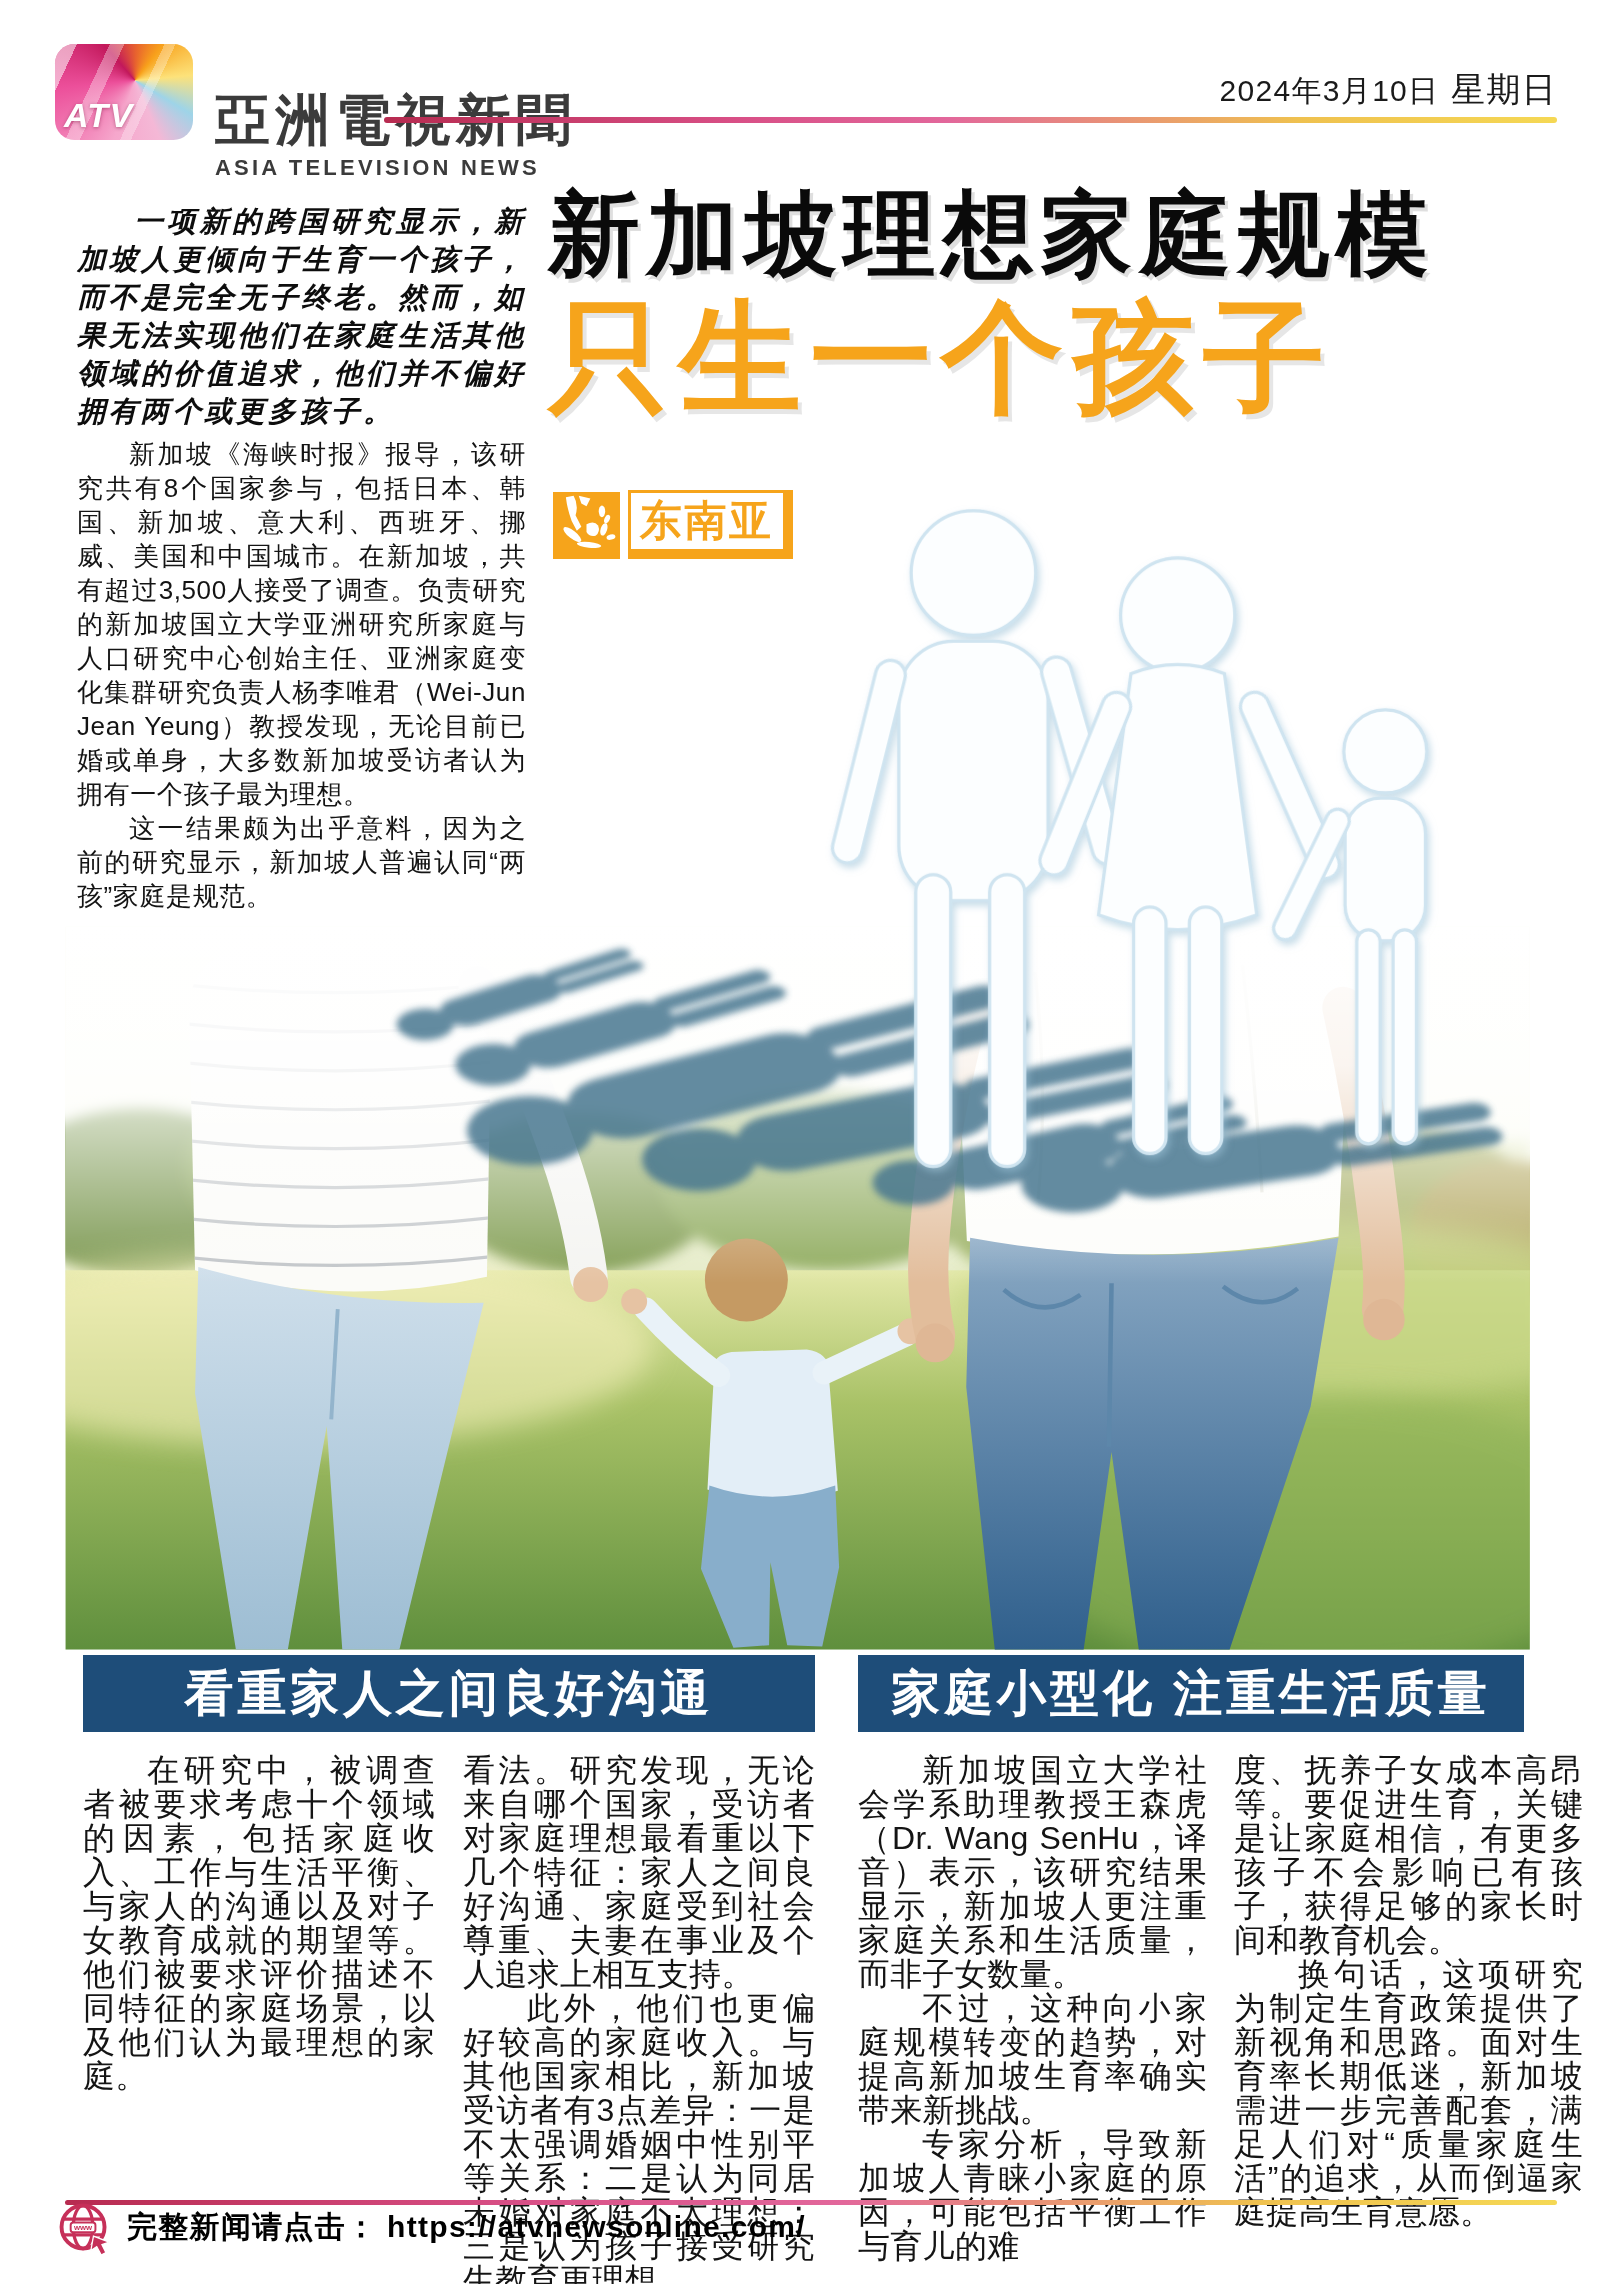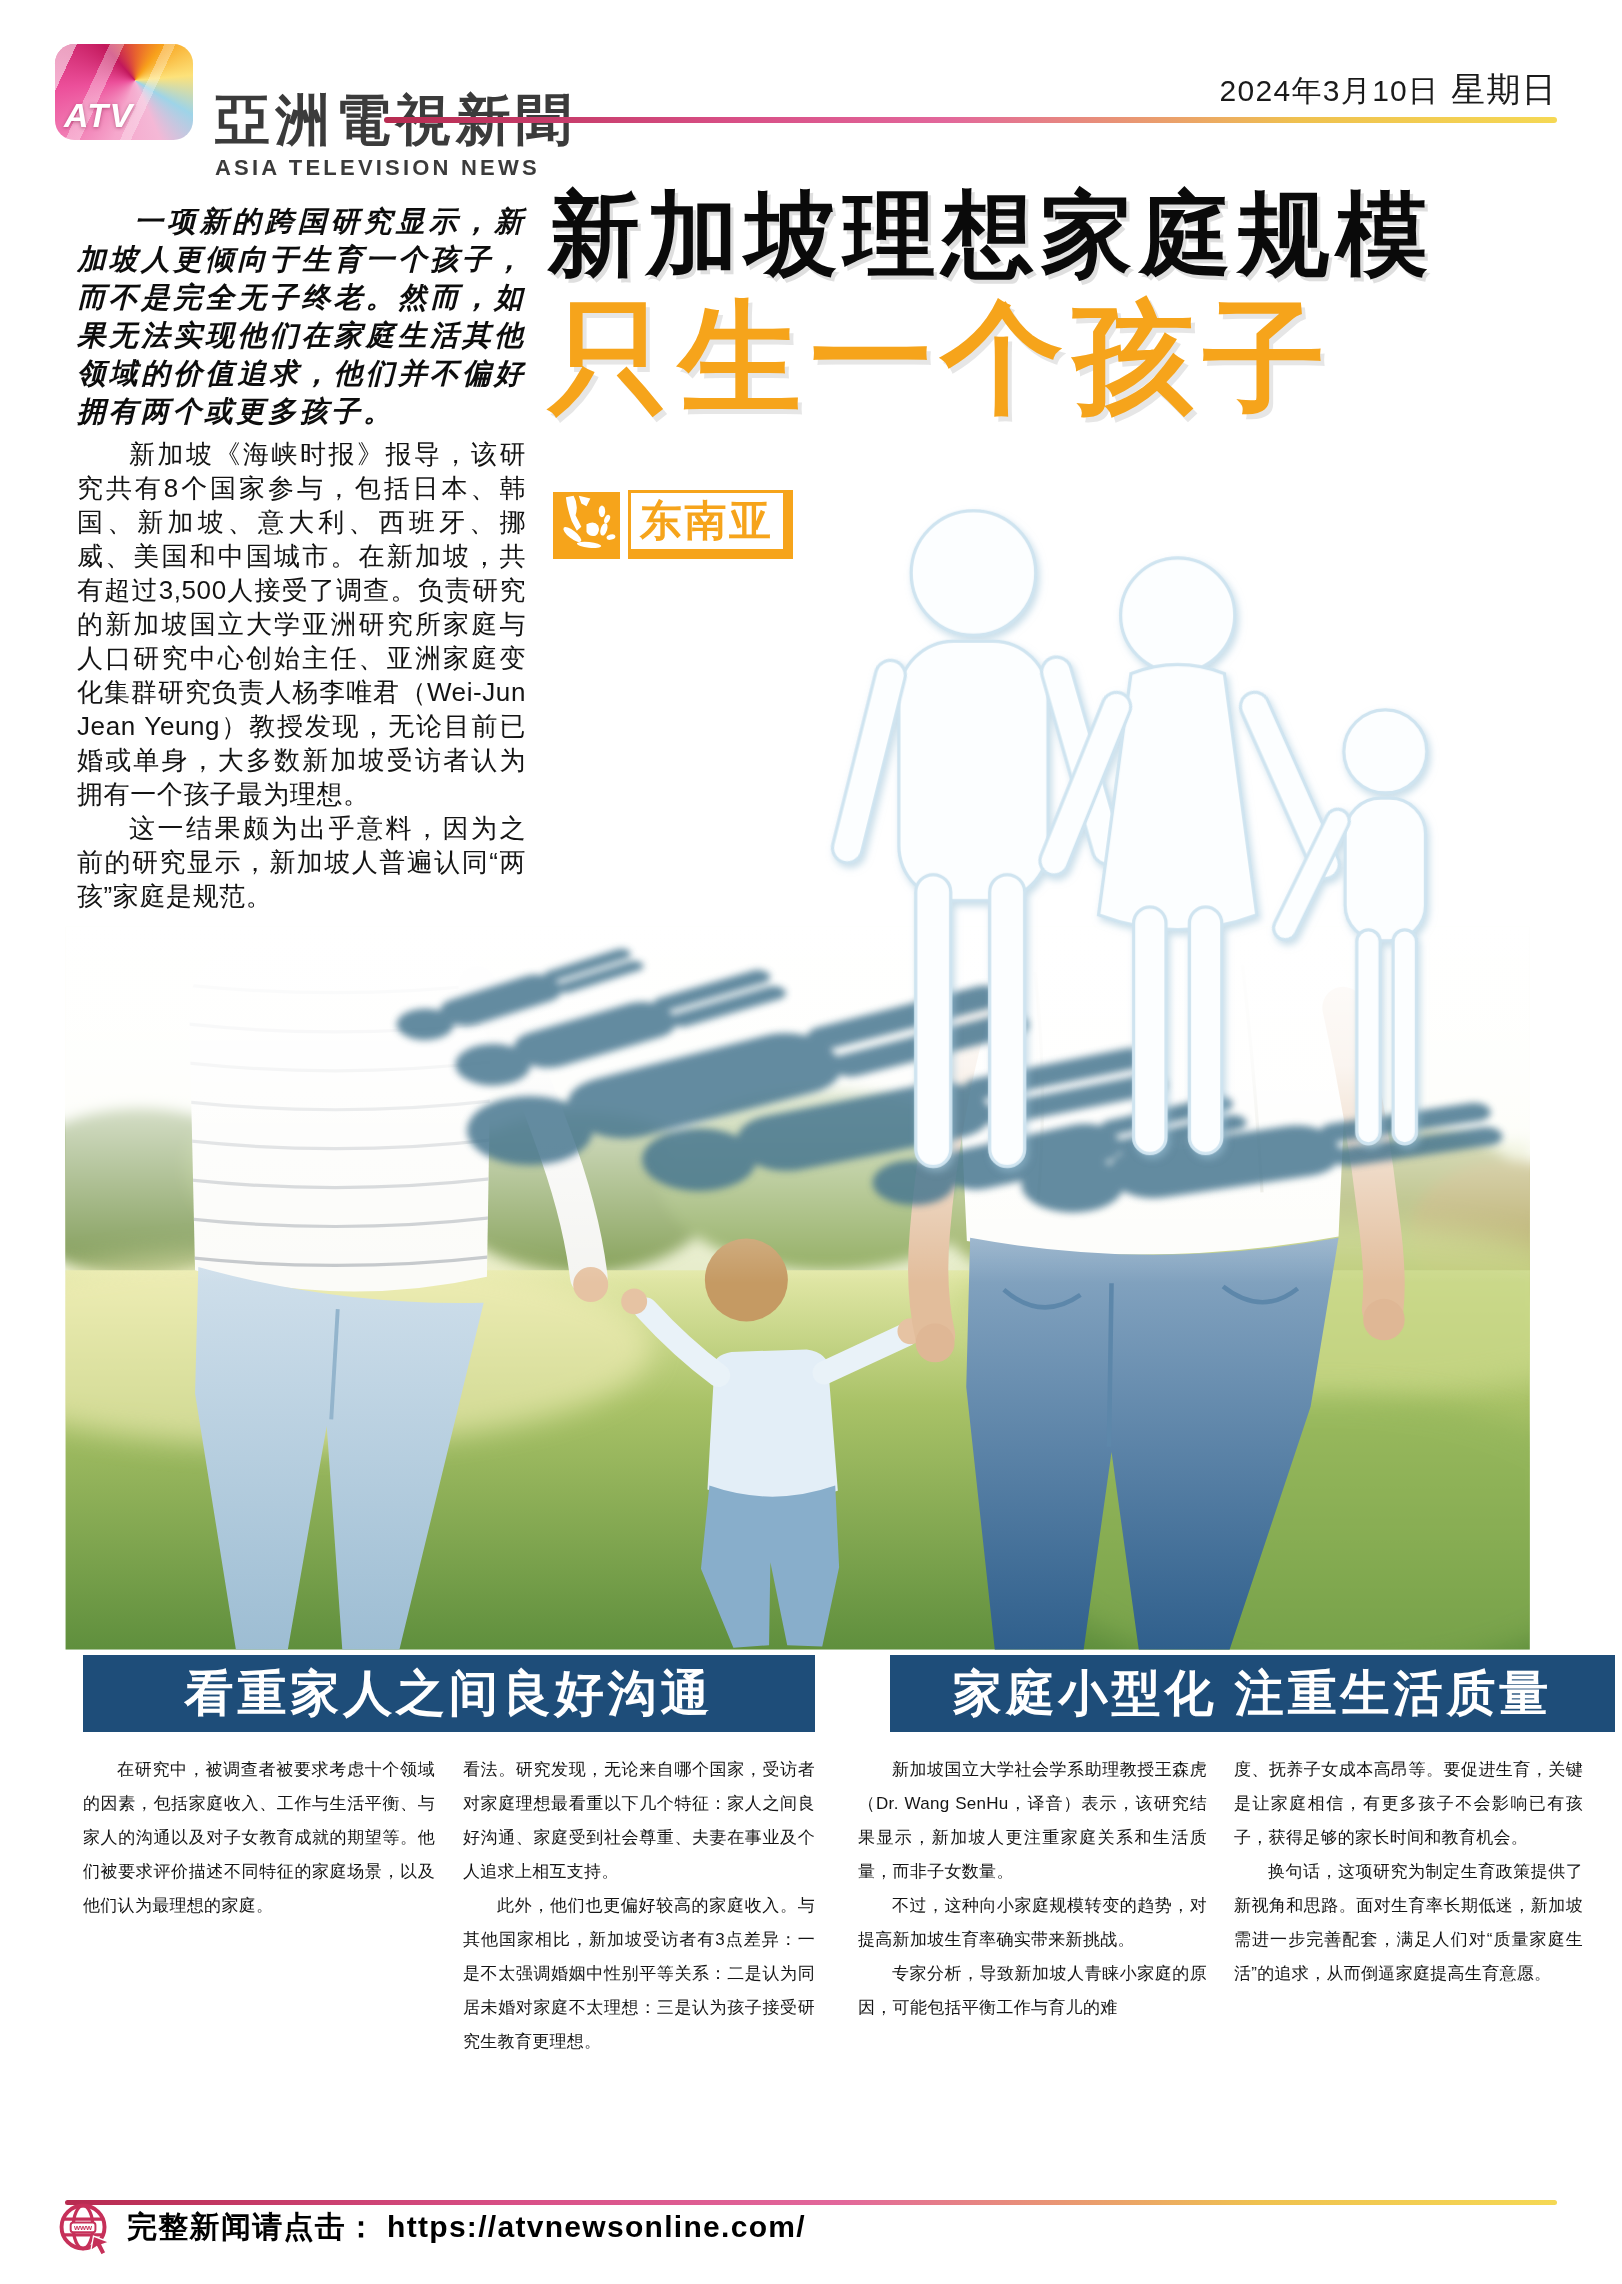--- a/index.html
+++ b/index.html
@@ -35,27 +35,27 @@
   .badge-map{width:67px;height:67px;background:#f6a41b;flex:0 0 auto;}
   .badge-label{margin-left:7.8px;min-width:117px;background:#fff;border:3.9px solid #f6a41b;border-right-width:10.4px;border-bottom-width:10.4px;
         display:flex;align-items:center;justify-content:center;font-size:42px;font-weight:700;color:#f6a41b;letter-spacing:2.6px;padding:0 9px;box-sizing:border-box;}
 
   
   .art{position:absolute;left:62px;top:466px;width:1479px;height:1185px;z-index:0;}
 
   
   .bar{position:absolute;top:1655px;height:77px;background:#1e4d79;color:#fff;text-align:center;font-weight:700;font-size:49px;letter-spacing:3.9px;line-height:77px;}
   .bar.left{left:83px;width:732px;}
-  .bar.right{left:858px;width:725px;margin-left:32px;}
+  .bar.right{left:858px;width:666px;}
   .cols{position:absolute;top:1753px;display:flex;justify-content:space-between;}
   .cols.left{left:83px;width:732px;}
   .cols.right{left:858px;width:725px;}
   .col{width:352px;}
   .cols.right .col{width:349px;}
-  .col p{font-size:17px;line-height:34px;letter-spacing:0.3px;text-align:justify;margin:0;color:#141414;}
+  .col p{font-size:32px;line-height:34px;letter-spacing:0.3px;text-align:justify;margin:0;color:#141414;}
   .col p.indent{text-indent:2em;}
 
   
   .footer-rule{position:absolute;left:65px;top:2200px;width:1492px;height:5.2px;border-radius:2.6px;
         background:linear-gradient(90deg,#b72b50,#d84f86 30%,#e2679b 52%,#efc14f 80%,#f5d854);}
   .globe{position:absolute;left:57px;top:2201px;width:56px;height:56px;}
   .footer-text{position:absolute;left:127px;top:2207px;font-size:30px;font-weight:700;color:#000;letter-spacing:1.3px;}
   .footer-text a{color:#000;text-decoration:none;font-weight:700;}
 </style>
 </head>

